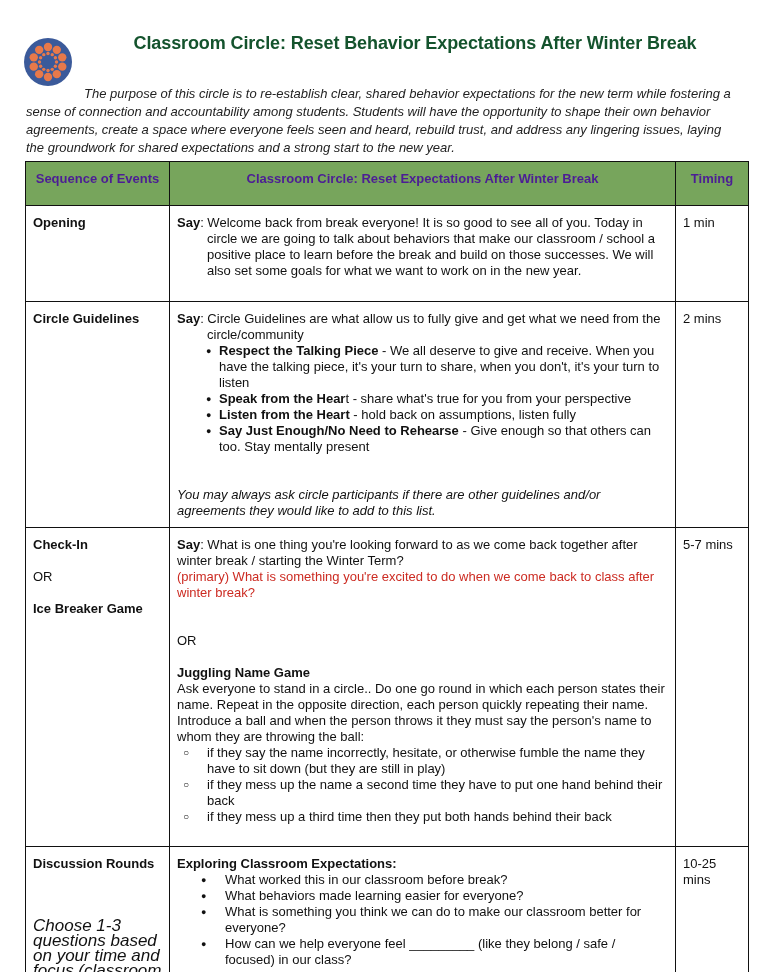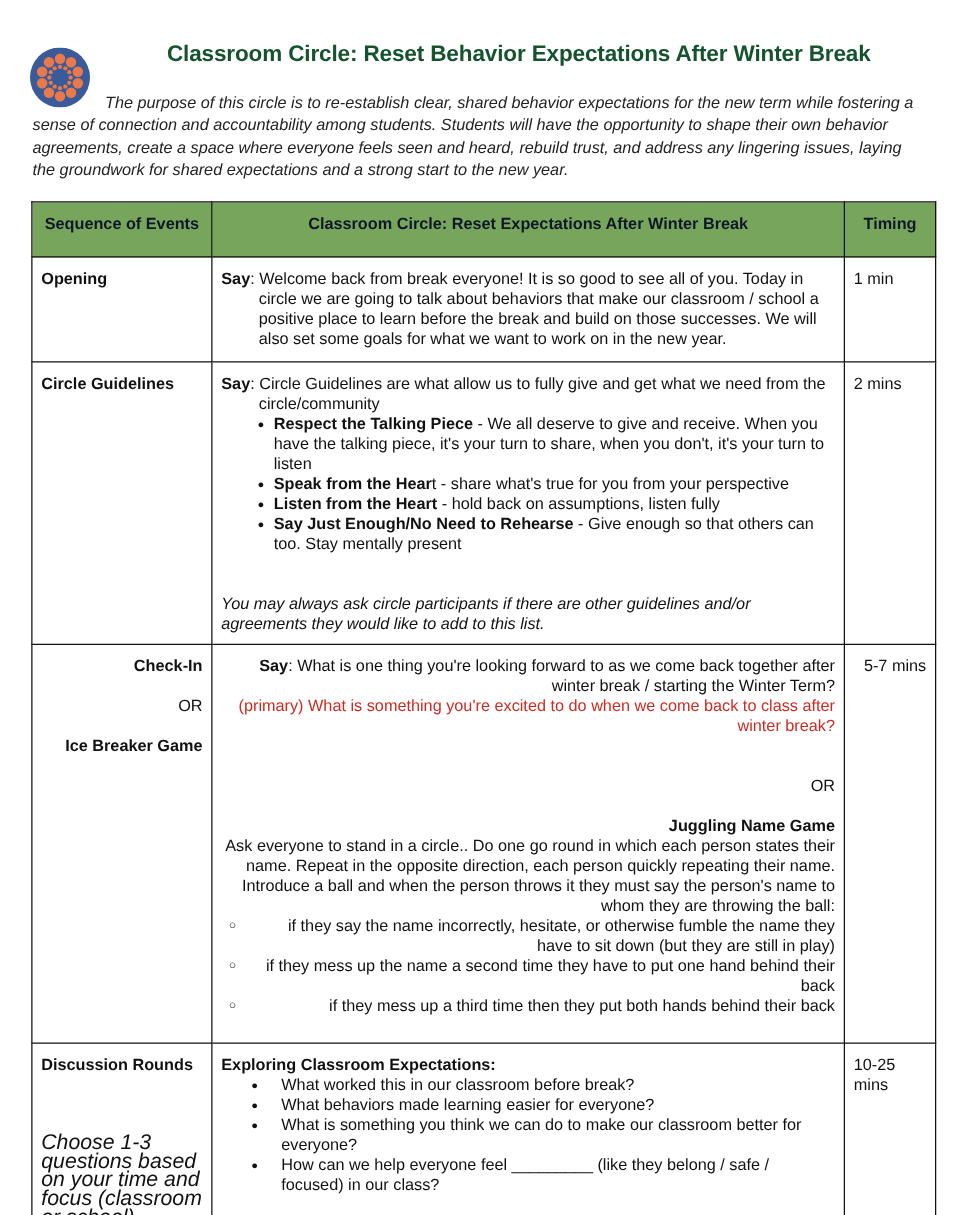--- a/index.html
+++ b/index.html
@@ -2,26 +2,26 @@
 <html><head>
   <meta charset="utf-8">
   <style>
     * { box-sizing: border-box; margin: 0; padding: 0; }
     html, body { width: 762px; height: 972px; background: #ffffff; overflow: hidden; }
     body { font-family: "Liberation Sans", "DejaVu Sans", sans-serif; color: #111; font-size: 13px; position: relative; }
 
     .logo { position: absolute; left: 24px; top: 38px; width: 48px; height: 48px; }
     .doc-title { position: absolute; left: 82px; top: 33px; width: 666px; text-align: center;
       font-weight: bold; font-size: 18px; letter-spacing: -0.1px; color: #14532d; }
-    .intro { position: absolute; left: 26px; top: 73px; width: 714px; font-style: italic;
+    .intro { position: absolute; left: 26px; top: 85px; width: 714px; font-style: italic;
       font-size: 13px; line-height: 18px; color: #222; text-indent: 58px; }
 
     table.plan { position: absolute; left: 25px; top: 161px; width: 723px; border-collapse: collapse; table-layout: fixed; }
     table.plan th, table.plan td { border: 1.2px solid #111; vertical-align: top; }
-    table.plan th { background: #77a55c; color: #0f172a; font-weight: bold; font-size: 13px; height: 44px;
+    table.plan th { background: #77a55c; color: #4c1d95; font-weight: bold; font-size: 13px; height: 44px;
       vertical-align: middle; text-align: center; padding-bottom: 10px; }
     table.plan td { font-size: 13px; line-height: 16px; padding: 9px 7px 8px 7px; }
     col.c1 { width: 144px; } col.c2 { width: 506px; } col.c3 { width: 73px; }
 
     .seq { font-weight: bold; }
     .seq-or { margin: 16px 0; }
     .seq-note { font-style: italic; font-size: 17px; line-height: 15px; margin-top: 46px; }
     .b { font-weight: bold; }
     .hang { padding-left: 30px; text-indent: -30px; }
     .guides { list-style: none; margin-left: 29px; }
@@ -81,21 +81,21 @@
       <col class="c3">
     </colgroup>
   <thead>
     <tr>
       <th>Sequence of Events</th>
       <th>Classroom Circle: Reset Expectations After Winter Break</th>
       <th>Timing</th>
     </tr>
   </thead>
   <tbody>
-    <tr style="height:84px;margin-top:21px;">
+    <tr style="height:96px;margin-top:21px;">
       <td>
           <div class="seq">Opening</div>
         </td>
       <td>
         <div class="hang">
           <span class="b">Say</span><span>: Welcome back from break everyone! It is so good to see all of you. Today in circle we are going to talk about behaviors that make our classroom / school a positive place to learn before the break and build on those successes. We will also set some goals for what we want to work on in the new year.</span>
         </div>
       </td>
       <td class="timing">1 min</td>
     </tr>
@@ -112,21 +112,21 @@
           <li><span class="b">Respect the Talking Piece</span><span> - We all deserve to give and receive. When you have the talking piece, it's your turn to share, when you don't, it's your turn to listen</span></li>
           <li><span class="b">Speak from the Hear</span><span>t - share what's true for you from your perspective</span></li>
           <li><span class="b">Listen from the Heart</span><span> - hold back on assumptions, listen fully</span></li>
           <li><span class="b">Say Just Enough/No Need to Rehearse</span><span> - Give enough so that others can too. Stay mentally present</span></li>
         </ul>
         <div class="note-italic">You may always ask circle participants if there are other guidelines and/or agreements they would like to add to this list.</div>
       </td>
       <td class="timing">2 mins</td>
     </tr>
 
-    <tr style="height:319px;text-align:right;">
+    <tr style="height:319px;">
       <td>
         <div class="seq">Check-In</div>
         <div class="seq-or">OR</div>
         <div class="seq">Ice Breaker Game</div>
       </td>
       <td>
         <div>
           <span class="b">Say</span><span>: What is one thing you're looking forward to as we come back together after winter break / starting the Winter Term?</span>
         </div>
         <div class="red">(primary) What is something you're excited to do when we come back to class after winter break?</div>

